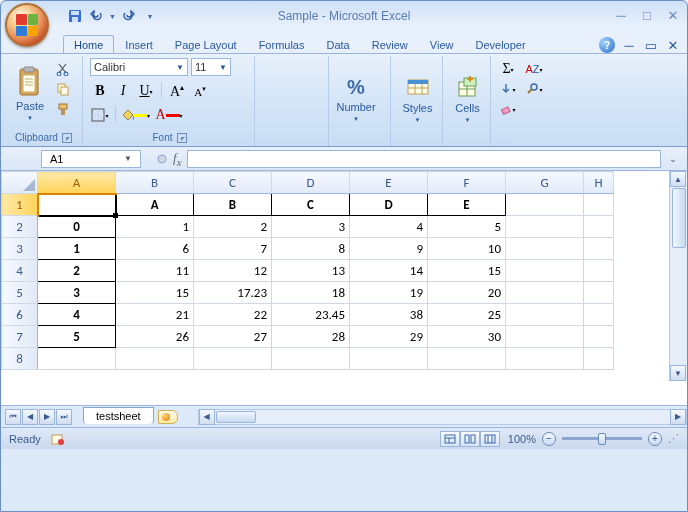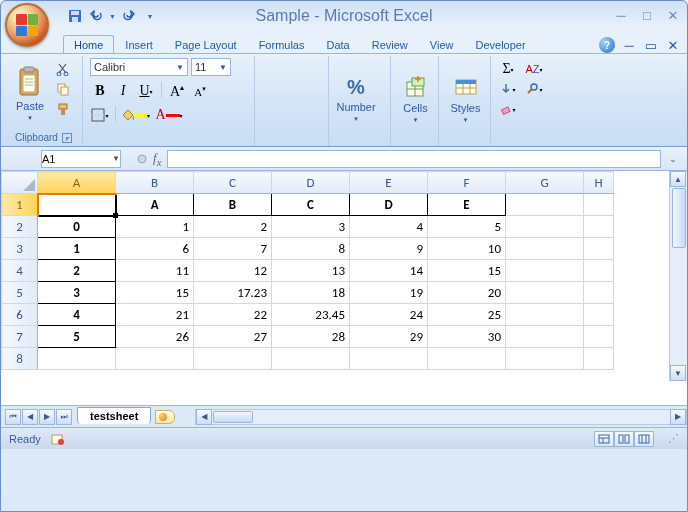--- a/index.html
+++ b/index.html
@@ -4,42 +4,42 @@
 <style>
 * { box-sizing: border-box; margin: 0; padding: 0; }
 body { font-family: 'Segoe UI', Tahoma, sans-serif; font-size: 11px; background: #f0f0f0; width: 688px; height: 512px; overflow: hidden; }
 .window { width: 688px; height: 512px; background: linear-gradient(to bottom, #cfe0f7 0%, #e8f0fb 5%, #dce9f9 100%); border: 1px solid #6a8fc4; border-radius: 6px 6px 0 0; position: relative; }
 .titlebar { height: 30px; display: flex; align-items: center; padding: 0 8px; position: relative; }
 .office-btn { position: absolute; left: 4px; top: 2px; width: 44px; height: 44px; border-radius: 50%; background: radial-gradient(circle at 35% 30%, #fff 0%, #f5d49a 25%, #e8905a 55%, #c04820 80%); border: 2px solid #b07030; z-index: 10; display: flex; align-items: center; justify-content: center; box-shadow: 0 1px 3px rgba(0,0,0,.4); }
 .office-logo { width: 22px; height: 22px; display: grid; grid-template: 1fr 1fr / 1fr 1fr; gap: 1px; }
 .office-logo div { border-radius: 1px; }
 .qat { margin-left: 56px; display: flex; align-items: center; gap: 2px; }
 .qat-btn { width: 20px; height: 20px; display: flex; align-items: center; justify-content: center; border-radius: 2px; }
-.title-text { position: absolute; left: 50%; transform: translateX(-50%); color: #5a7bb0; font-size: 16px; }
+.title-text { position: absolute; left: 50%; transform: translateX(-50%); color: #5a7bb0; font-size: 12px; }
 .win-controls { position: absolute; right: 6px; top: 6px; display: flex; gap: 10px; color: #6a8ab8; }
 .win-ctrl { width: 16px; height: 16px; display: flex; align-items: center; justify-content: center; font-size: 13px; font-family: Arial; }
 .tabstrip { margin-left: 56px; display: flex; align-items: flex-end; height: 22px; padding-left: 6px; }
 .tab { padding: 3px 10px 2px; color: #2a5a9e; font-size: 11px; border: 1px solid transparent; border-bottom: none; }
 .tab.active { background: #e8f1fb; border-color: #9bb6dd; border-radius: 3px 3px 0 0; color: #1a4a8a; }
 .tab-help { margin-left: auto; margin-right: 6px; display: flex; gap: 6px; align-items: center; color: #2a5a9e; }
 .help-c { width: 16px; height: 16px; border-radius: 50%; background: radial-gradient(circle at 30% 30%, #9fd0ff, #2a70c8); color: white; font-weight: bold; display: flex; align-items: center; justify-content: center; font-size: 10px; }
 .ribbon { height: 94px; background: linear-gradient(to bottom, #e8f1fb, #d5e5f7 50%, #c9ddf4); border-top: 1px solid #9bb6dd; border-bottom: 1px solid #7a9cc8; display: flex; padding: 2px 4px 0; gap: 2px; }
 .grp { border-right: 1px solid #b5cbe8; padding: 2px 5px 0; display: flex; flex-direction: column; position: relative; }
 .grp-body { flex: 1; display: flex; gap: 3px; }
 .grp-label { text-align: center; color: #3a6aa8; font-size: 10px; padding: 2px 0 3px; display: flex; align-items: center; justify-content: center; gap: 4px; }
 .dlg-launch { width: 10px; height: 10px; border: 1px solid #6a8ab8; position: relative; }
 .dlg-launch::after { content: ''; position: absolute; right: 1px; bottom: 1px; width: 0; height: 0; border: 2px solid transparent; border-top-color: #6a8ab8; border-left-color: #6a8ab8; }
 .bigbtn { width: 40px; display: flex; flex-direction: column; align-items: center; justify-content: center; gap: 2px; color: #2a5a9e; }
 .smallcol { display: flex; flex-direction: column; gap: 2px; justify-content: flex-start; padding-top: 2px; }
 .rb { width: 20px; height: 18px; display: flex; align-items: center; justify-content: center; border: 1px solid transparent; border-radius: 2px; }
 .fontrow { display: flex; gap: 3px; margin-bottom: 3px; }
 .combo { height: 18px; background: white; border: 1px solid #9bb6dd; display: flex; align-items: center; padding: 0 3px; font-size: 11px; color: #333; }
 .combo .dd { margin-left: auto; font-size: 8px; color: #2a5a9e; padding-left: 3px; }
 .namebox-row { height: 24px; background: linear-gradient(to bottom, #e8f0fb, #dae7f7); border-bottom: 1px solid #9bb6dd; display: flex; align-items: center; padding: 0 6px 0 40px; }
-.namebox { width: 80px; height: 18px; background: white; border: 1px solid #9bb6dd; display: flex; align-items: center; padding: 0 0; font-size: 11px; }
+.namebox { width: 100px; height: 18px; background: white; border: 1px solid #9bb6dd; display: flex; align-items: center; padding: 0 8px; font-size: 11px; }
 .namebox .dd { margin-left: auto; font-size: 8px; color: #555; }
 .fx-sep { width: 16px; }
 .fx { font-style: italic; font-family: 'Times New Roman', serif; font-size: 13px; color: #6a6a6a; margin-right: 6px; }
 .formula-bar { flex: 1; height: 18px; background: white; border: 1px solid #9bb6dd; }
 .expand-fb { width: 16px; height: 16px; margin-left: 4px; display: flex; align-items: center; justify-content: center; font-size: 9px; color: #555; }
 .sheet-area { background: white; position: relative; height: 234px; }
 .grid { border-collapse: collapse; table-layout: fixed; }
 .grid th, .grid td { border: 1px solid #d0d7e5; height: 22px; font-size: 13px; font-family: Calibri, Arial, sans-serif; padding: 0 4px; }
 .grid th.colh { background: linear-gradient(to bottom, #f5f9fe, #e1eaf7); color: #3a5a8a; font-weight: normal; text-align: center; width: 78px; border-bottom: 1px solid #9bb6dd; }
 .grid th.colh.sel { background: linear-gradient(to bottom, #ffe9a8, #ffd45a); color: #a06000; border-bottom: 2px solid #e08000; }
@@ -51,21 +51,21 @@
 .grid td.bh { font-weight: bold; text-align: center; border: 1px solid #000; }
 .grid td.bidx { font-weight: bold; text-align: center; border: 1px solid #000; }
 .grid td.activecell { border: 2px solid #000; position: relative; }
 .grid td.activecell::after { content: ''; position: absolute; right: -3px; bottom: -3px; width: 5px; height: 5px; background: #000; }
 .scroll-v { position: absolute; right: 0; top: 0; width: 18px; height: 210px; background: #e5edf9; border-left: 1px solid #b5cbe8; display: flex; flex-direction: column; }
 .scroll-v .arr, .scroll-h .arr { height: 16px; width: 16px; background: linear-gradient(to bottom, #f5f9fe, #d0ddf0); border: 1px solid #9bb6dd; display: flex; align-items: center; justify-content: center; font-size: 8px; color: #3a5a8a; }
 .scroll-v .thumb { width: 14px; margin: 1px auto; flex: 0 0 60px; background: linear-gradient(to right, #f0f6fe, #c8daf2); border: 1px solid #9bb6dd; border-radius: 2px; }
 .tabs-row { height: 22px; background: #dce9f9; display: flex; align-items: center; border-top: 1px solid #9bb6dd; }
 .tabnav { display: flex; margin-left: 4px; }
 .tabnav div { width: 16px; height: 16px; border: 1px solid #9bb6dd; background: linear-gradient(to bottom, #f5f9fe, #d0ddf0); display: flex; align-items: center; justify-content: center; font-size: 8px; color: #3a5a8a; margin-right: 1px; }
-.sheettab { background: white; border: 1px solid #8aa6cc; border-bottom: none; padding: 2px 12px; font-weight: bold; font-size: 11px; margin-left: 4px; border-radius: 0 0 4px 4px; transform: translateY(-1px); }
+.sheettab { background: white; border: 1px solid #8aa6cc; border-bottom: none; padding: 2px 12px; font-weight: normal; font-size: 11px; margin-left: 10px; border-radius: 0 0 4px 4px; transform: translateY(-1px); }
 .newsheet { width: 20px; height: 14px; margin-left: 4px; background: linear-gradient(to bottom, #fffbe8, #ffe9a8); border: 1px solid #d0b050; border-radius: 0 6px 6px 0; position: relative; }
 .newsheet::before { content:''; position:absolute; left:3px; top:2px; width:8px; height:8px; border-radius:50%; background: radial-gradient(circle at 30% 30%, #ffd080, #e08000); }
 .scroll-h { flex: 1; display: flex; margin-left: 20px; background: #e5edf9; height: 16px; align-items: center; border: 1px solid #b5cbe8; }
 .scroll-h .thumb { height: 12px; width: 40px; margin: 0 1px; background: linear-gradient(to bottom, #f0f6fe, #c8daf2); border: 1px solid #9bb6dd; border-radius: 2px; }
 .scroll-h .track { flex: 1; }
 .statusbar { height: 22px; background: linear-gradient(to bottom, #dfe9f7, #cad9ee); border-top: 1px solid #9bb6dd; display: flex; align-items: center; padding: 0 8px; color: #3a5a8a; font-size: 11px; }
 .viewbtns { display: flex; margin-left: auto; margin-right: 8px; }
 .viewbtns div { width: 20px; height: 16px; border: 1px solid #9bb6dd; background: linear-gradient(to bottom, #f5f9fe, #d8e4f4); display: flex; align-items: center; justify-content: center; font-size: 9px; }
 .zoom { display: flex; align-items: center; gap: 6px; }
 .zoom .zb { width: 14px; height: 14px; border-radius: 50%; border: 1px solid #6a8ab8; background: linear-gradient(to bottom, #f5f9fe, #c8daf2); display: flex; align-items: center; justify-content: center; font-size: 10px; color: #3a5a8a; }
@@ -231,65 +231,69 @@
               <div style="width:14px;height:3px;background:#ffff00;margin-top:1px"></div>
               <span style="font-size:6px">▾</span>
             </div>
           <div class="rb" style="width:30px">
               <span class="sig" style="color:#c00000">A</span>
               <div style="width:14px;height:3px;background:#ff0000;margin-top:1px"></div>
               <span style="font-size:6px">▾</span>
             </div>
         </div>
       </div>
+      <div class="grp-label">
+          <span>Font</span> 
+          <span class="dlg-launch"></span>
+        </div>
     </div>
 
     <div class="grp" style="width:72px">
       <div class="grp-label"></div>
     </div>
 
     <div class="grp" style="width:60px">
       <div class="grp-body">
           <div class="bigbtn">
         <span style="font-size:20px;font-weight:bold;color:#3a6aa8">%</span>
         <span>Number</span>
+            <span style="font-size:7px">▾</span>
+      </div>
+        </div>
+      <div class="grp-label"></div>
+    </div>
+
+    <div class="grp" style="width:50px">
+      <div class="grp-body">
+          <div class="bigbtn">
+        <svg width="24" height="24">
+              <rect x="2" y="4" width="20" height="14" fill="#fffbe8" stroke="#c0a050"></rect>
+              <rect x="2" y="4" width="20" height="4" fill="#4a90d8"></rect>
+              <line x1="2" y1="12" x2="22" y2="12" stroke="#c0a050"></line>
+              <line x1="9" y1="8" x2="9" y2="18" stroke="#c0a050"></line>
+              <line x1="16" y1="8" x2="16" y2="18" stroke="#c0a050"></line>
+            </svg>
+        <span>Styles</span>
             <span style="font-size:7px">▾</span>
       </div>
         </div>
       <div class="grp-label"></div>
     </div>
 
     <div class="grp" style="width:46px">
       <div class="grp-body">
           <div class="bigbtn">
         <svg width="24" height="24">
               <rect x="3" y="6" width="16" height="14" fill="#fffbe8" stroke="#6aa050"></rect>
               <line x1="3" y1="13" x2="19" y2="13" stroke="#6aa050"></line>
               <line x1="11" y1="6" x2="11" y2="20" stroke="#6aa050"></line>
               <rect x="8" y="2" width="12" height="8" fill="#d0f0c0" stroke="#6aa050"></rect>
               <path d="M14 0 L14 6 M11 3 L17 3" stroke="#e08000" stroke-width="1.5"></path>
             </svg>
         <span>Cells</span>
-            <span style="font-size:7px">▾</span>
-      </div>
-        </div>
-      <div class="grp-label"></div>
-    </div>
-
-    <div class="grp" style="width:50px">
-      <div class="grp-body">
-          <div class="bigbtn">
-        <svg width="24" height="24">
-              <rect x="2" y="4" width="20" height="14" fill="#fffbe8" stroke="#c0a050"></rect>
-              <rect x="2" y="4" width="20" height="4" fill="#4a90d8"></rect>
-              <line x1="2" y1="12" x2="22" y2="12" stroke="#c0a050"></line>
-              <line x1="9" y1="8" x2="9" y2="18" stroke="#c0a050"></line>
-              <line x1="16" y1="8" x2="16" y2="18" stroke="#c0a050"></line>
-            </svg>
-        <span>Styles</span>
             <span style="font-size:7px">▾</span>
       </div>
         </div>
       <div class="grp-label"></div>
     </div>
 
     <div class="grp" style="flex:1;border-right:none">
       <div class="grp-body">
         <div class="smallcol">
           <div class="rb">
@@ -411,21 +415,21 @@
         <td>20</td>
         <td></td>
             <td></td>
       </tr>
       <tr>
         <th class="rowh">6</th>
         <td class="bidx">4</td>
         <td>21</td>
         <td>22</td>
         <td>23.45</td>
-        <td>24</td>
+        <td>38</td>
         <td>25</td>
         <td></td>
             <td></td>
       </tr>
       <tr>
         <th class="rowh">7</th>
         <td class="bidx">5</td>
         <td>26</td>
         <td>27</td>
         <td>28</td>
@@ -495,16 +499,24 @@
           </svg>
         </div>
       <div>
           <svg width="12" height="10">
             <rect x="1" y="1" width="10" height="8" fill="none" stroke="#3a6aa8"></rect>
             <line x1="4" y1="1" x2="4" y2="9" stroke="#3a6aa8"></line>
             <line x1="8" y1="1" x2="8" y2="9" stroke="#3a6aa8"></line>
           </svg>
         </div>
     </div>
+    <div class="zoom">
+      <span>100%</span>
+      <div class="zb">−</div>
+      <div class="slider">
+          <div class="th"></div>
+        </div>
+      <div class="zb">+</div>
+    </div>
     <span class="resize-grip">⋰</span>
   </div>
 
 </div>
 
 </body></html>

